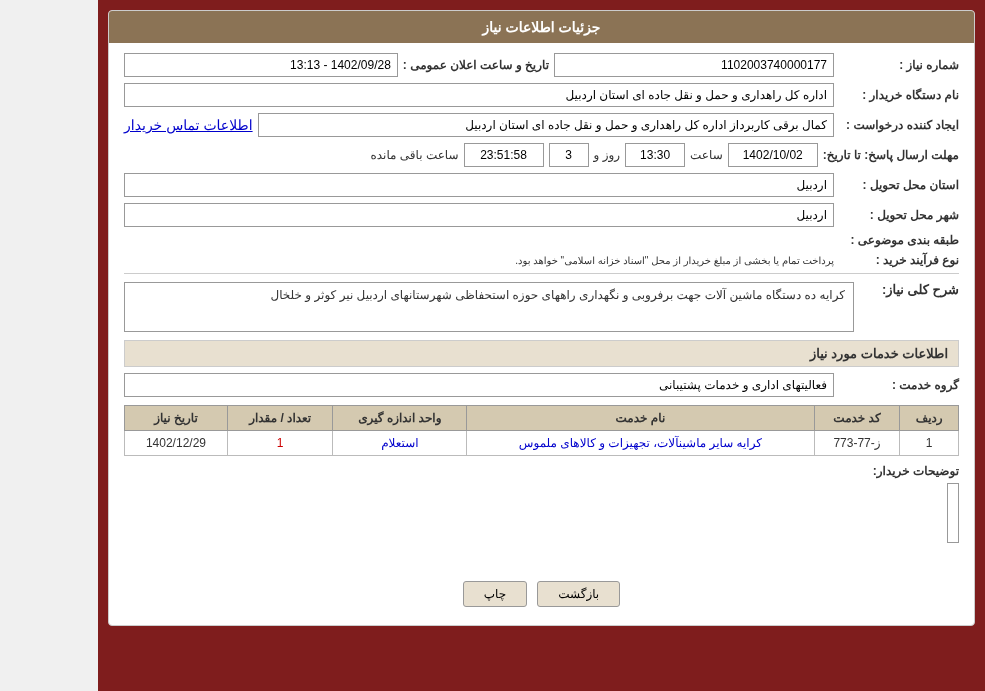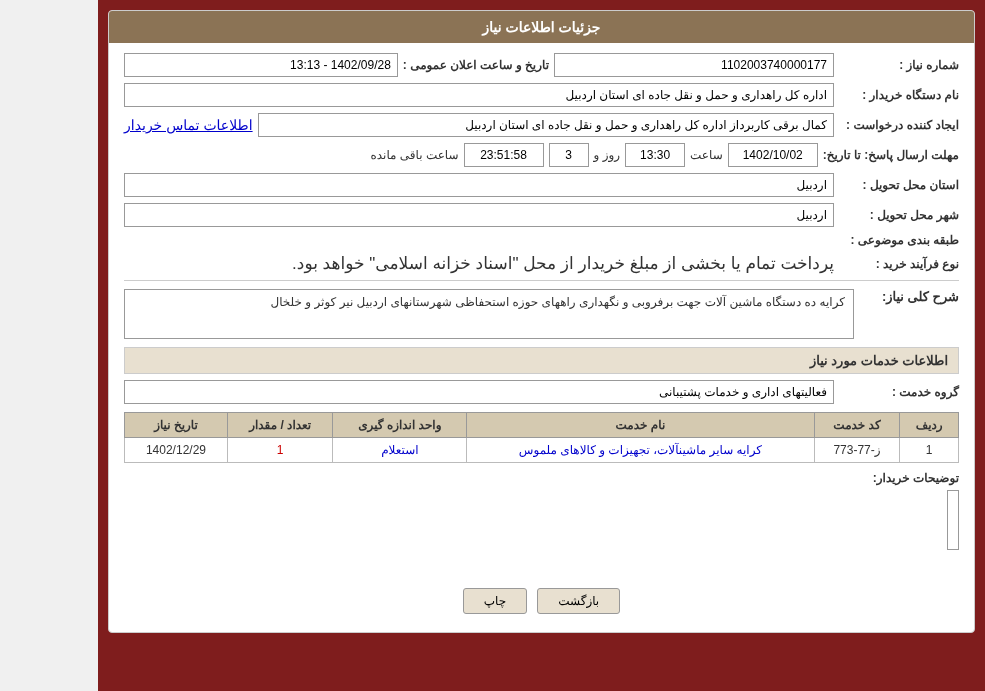--- a/index.html
+++ b/index.html
@@ -167,21 +167,21 @@
     }
     .btn-back {
       background: #e8e0d0;
     }
     .divider {
       border: none;
       border-top: 1px solid #ccc;
       margin: 6px 0;
     }
     .process-text {
-      font-size: 17px;
+      font-size: 10px;
       color: #333;
     }
   </style>
 </head>
 <body>
 
 <div class="page-wrapper">
   <div class="main-card">
     <div class="card-header">جزئیات اطلاعات نیاز</div>
     <div class="card-body">

